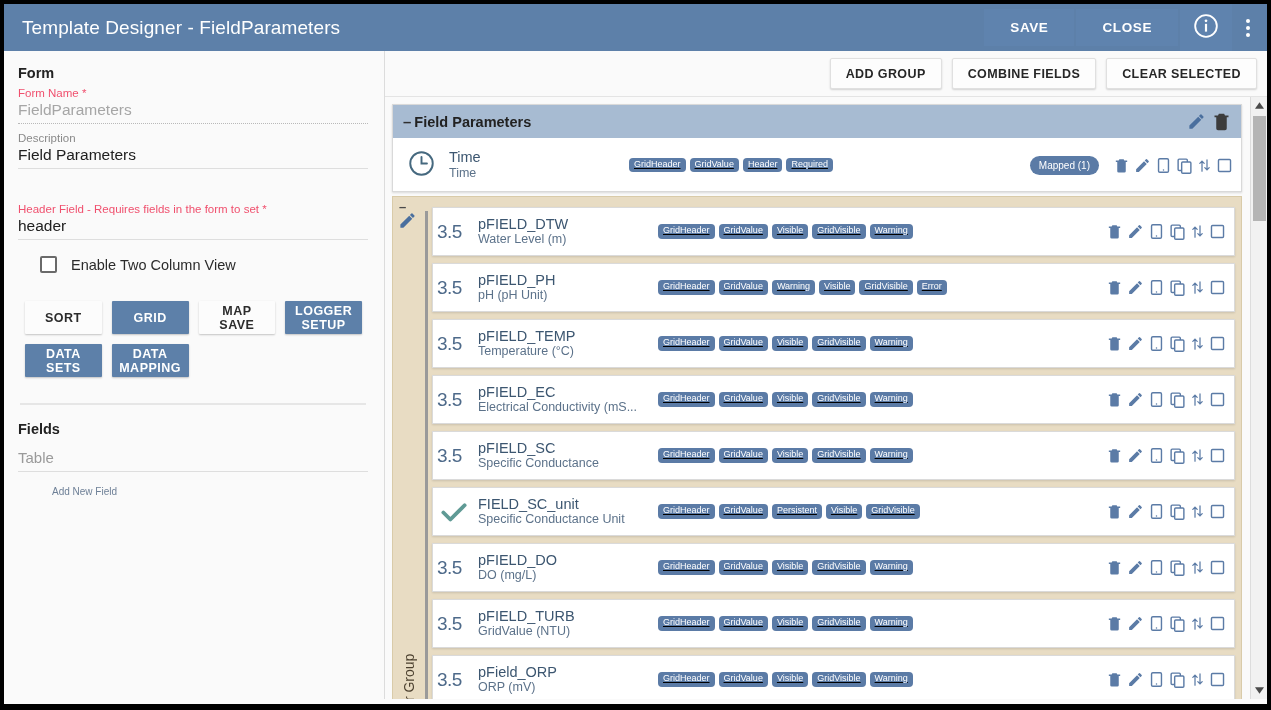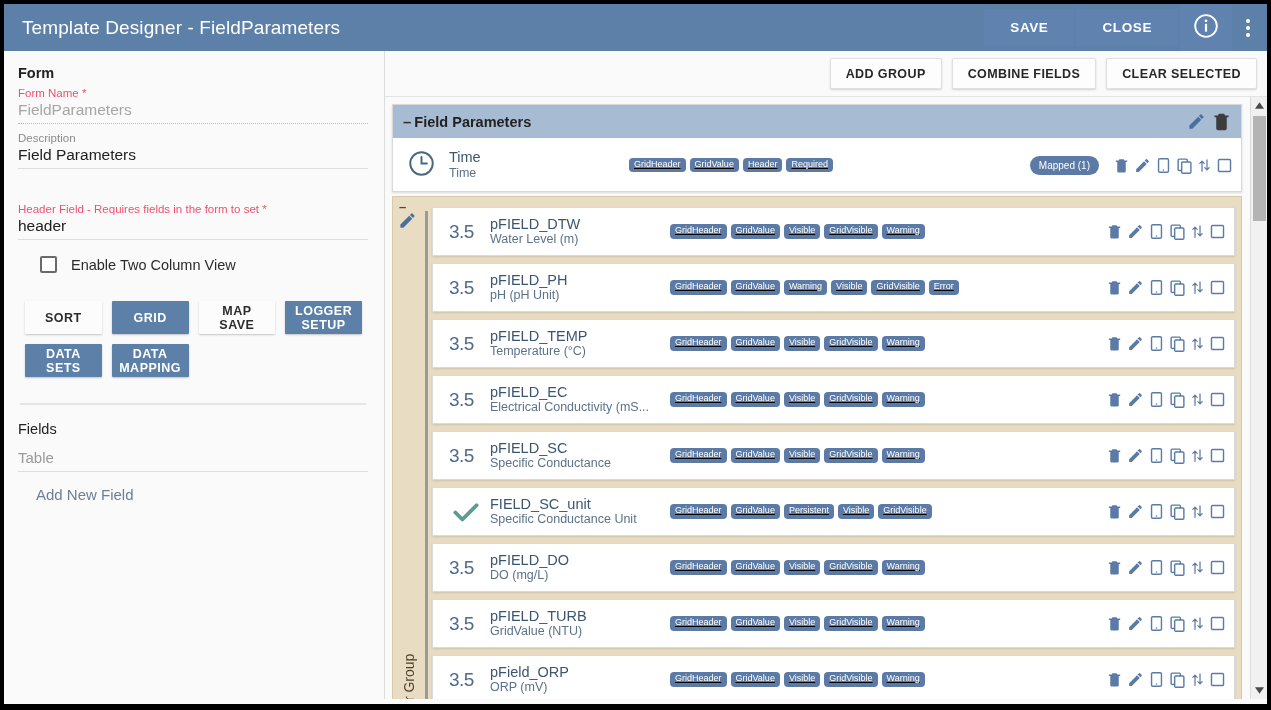--- a/index.html
+++ b/index.html
@@ -144,33 +144,33 @@
     box-shadow: 0 1px 2px rgba(0,0,0,.22);
   }
   .act-btn.light { background: #fcfcfc; color: #2c2c2c; }
   .act-btn.dark  { background: #5d80a9; color: #ffffff; }
 
   .sb-divider {
     border-top: 2px solid #e6e6e6;
     margin: 26px 2px 0 2px;
   }
   .fields-heading {
-    font-size: 14.5px; font-weight: normal; color: #222;
+    font-size: 14.5px; font-weight: bold; color: #222;
     margin: 16px 0 12px 0;
   }
   .table-row {
     font-size: 15px; color: #9a9a9a;
     padding-bottom: 5px;
     border-bottom: 1px solid #dedede;
     margin-bottom: 14px;
   }
   .add-new-field {
-    font-size: 15px;
+    font-size: 10px;
     color: #6d7f96;
-    margin-left: 18px;
+    margin-left: 34px;
     cursor: pointer;
   }
 
   
   .rightpane {
     flex: 1;
     position: relative;
     background: #fafafa;
     display: flex;
     flex-direction: column;
@@ -319,21 +319,21 @@
     flex-direction: column;
     gap: 7px;
   }
   .field-row {
     background: #fff;
     border: 1px solid #dadada;
     box-shadow: 0 1px 2px rgba(0,0,0,.12);
     height: 49px;
     display: flex;
     align-items: center;
-    padding: 0 8px 0 16px;
+    padding: 0 8px 0 4px;
   }
   .ver-num {
     font-size: 19px; color: #4e6a8a; letter-spacing: -.5px;
     margin-right: 7px;
     min-width: 34px;
   }
   .check-lead { margin-right: 7px; display: flex; }
 
   
   .vscroll {

